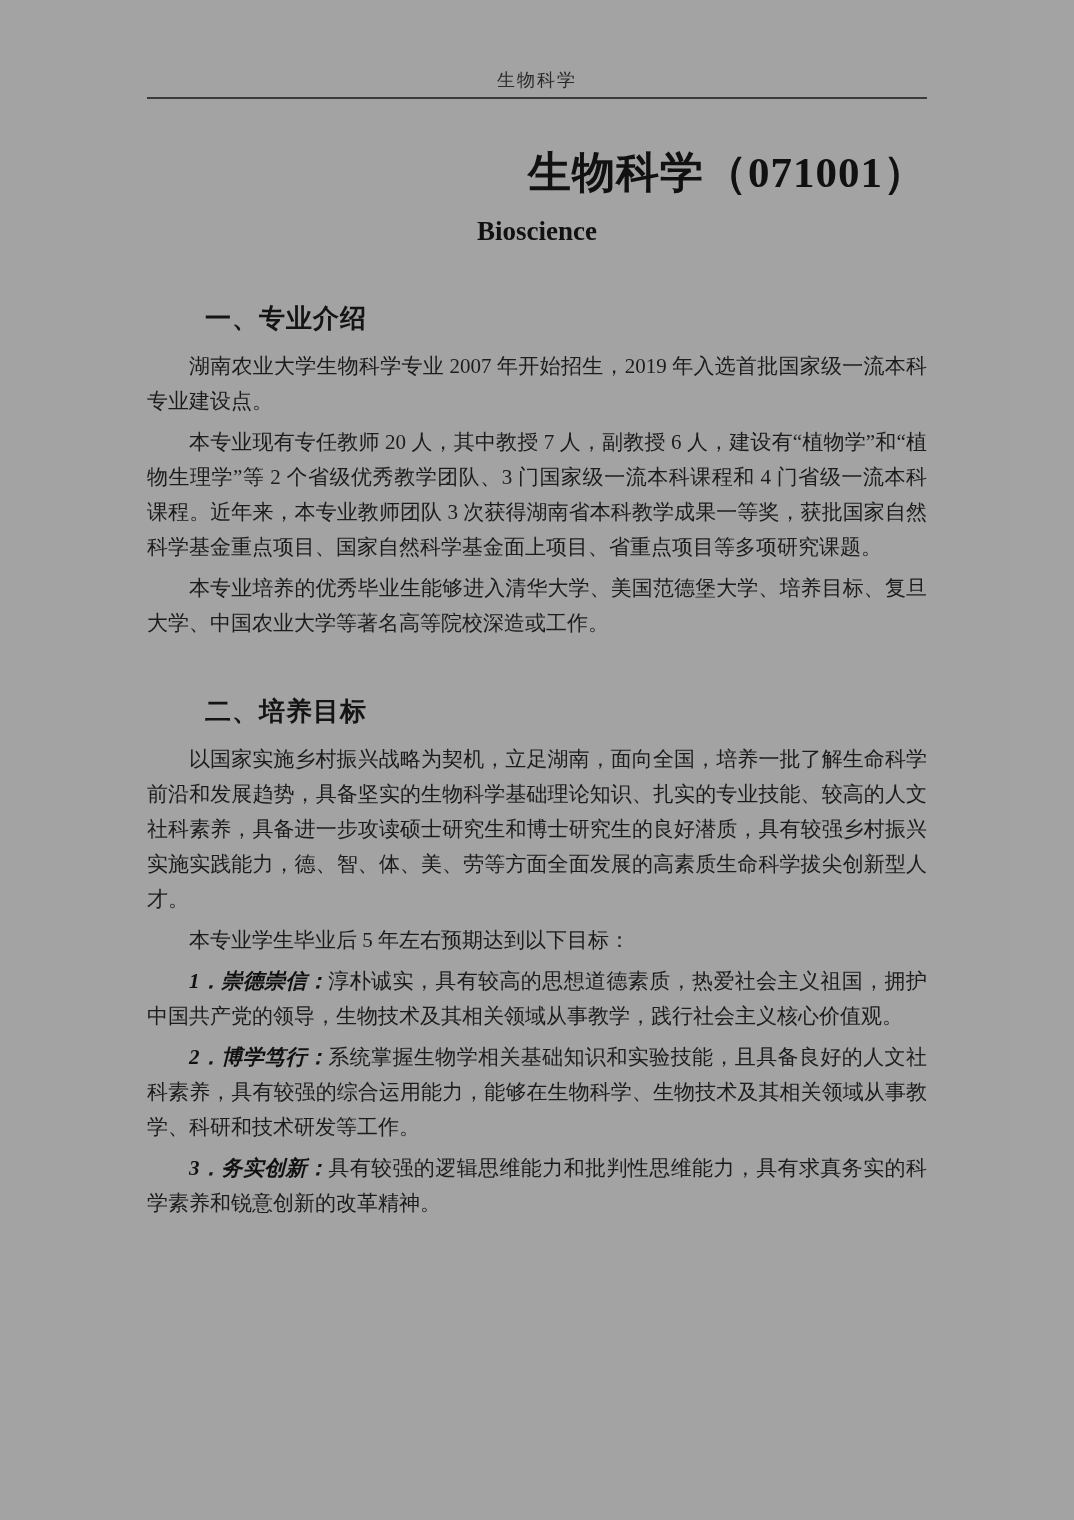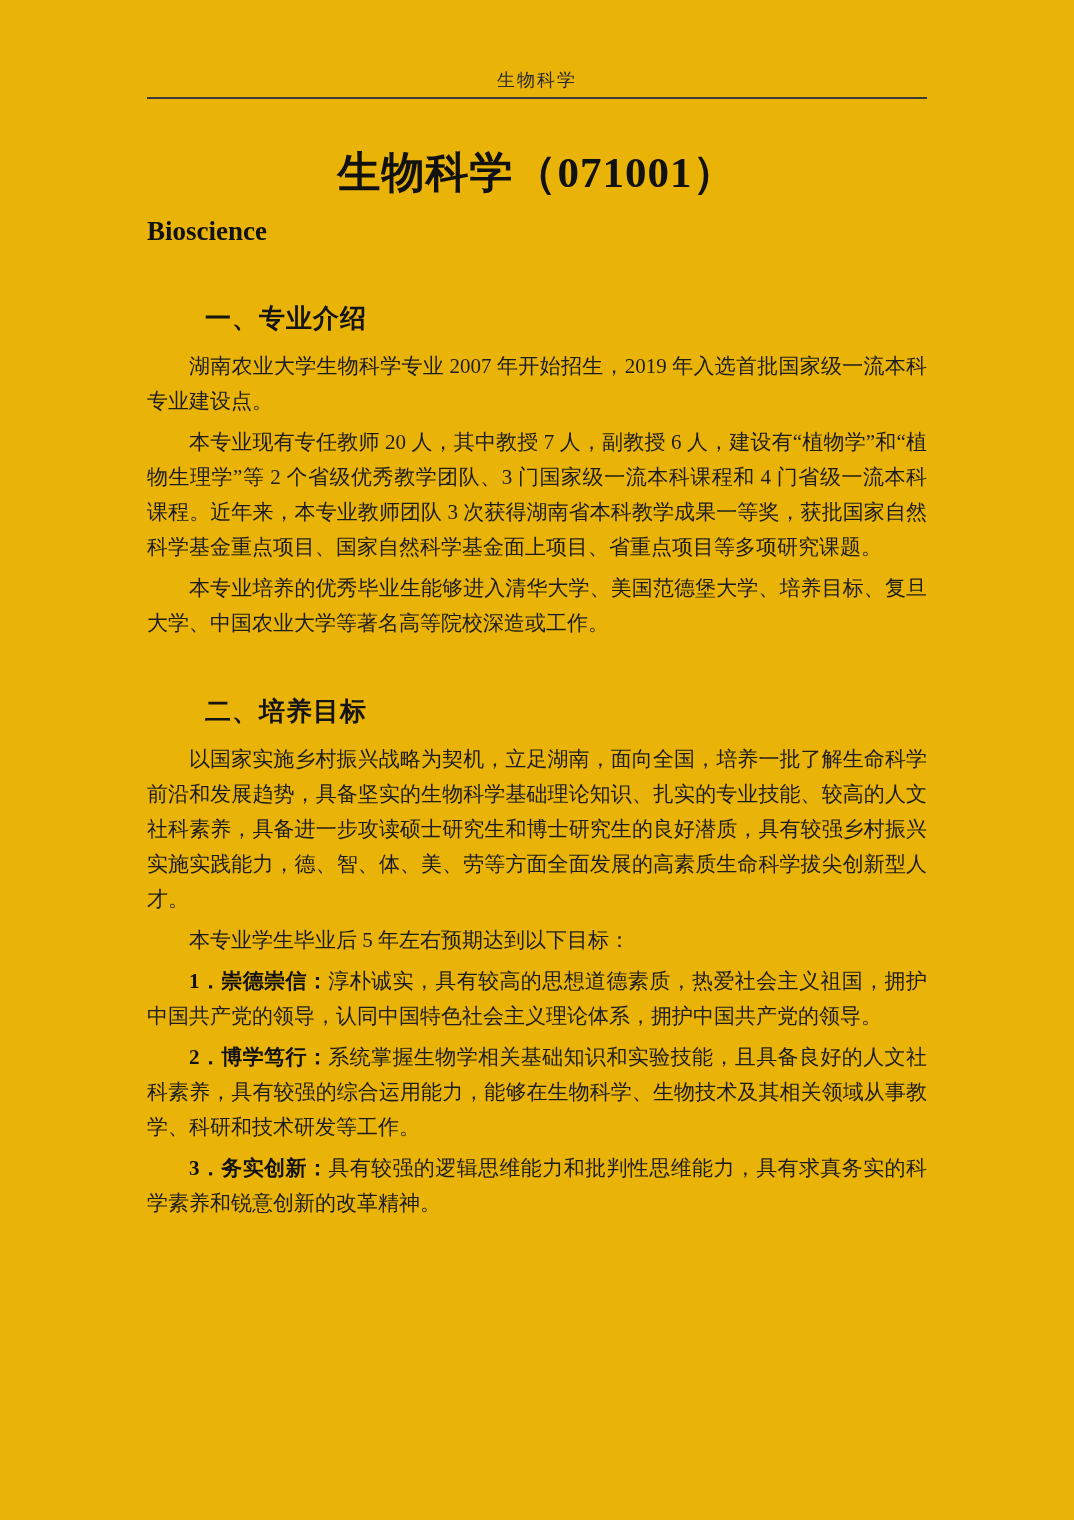--- a/index.html
+++ b/index.html
@@ -1,51 +1,52 @@
 <!DOCTYPE html>
 <html lang="zh"><head>
 <meta charset="utf-8">
 <style>
   html, body { margin: 0; padding: 0; background: #ffffff; }
   .page {
     position: relative;
     width: 1074px;
     height: 1520px;
     margin: 0 auto;
-    background: #eab308;
+    background: #a3a3a3;
     box-sizing: border-box;
     padding: 70px 147px 0 147px;
     color: #1c1c1c;
     font-family: "Liberation Serif", "DejaVu Serif", serif;
     overflow: hidden;
   }
   .running-header {
     text-align: center;
     font-size: 18px;
     line-height: 21px;
     color: #2a2a2a;
     letter-spacing: 2px;
   }
   .header-rule {
     margin-top: 6px;
     border-bottom: 2px solid #3a3a3a;
     height: 0;
   }
   h1.doc-title {
     margin: 48px 0 0 0;
-    text-align: center;
+    text-align: right;
     font-size: 43px;
     line-height: 52px;
     font-weight: bold;
     letter-spacing: 1px;
     color: #111;
     font-family: "Liberation Serif", "DejaVu Serif", serif;
   }
   h2.doc-subtitle {
     margin: 16px 0 0 0;
+    text-align: center;
     font-size: 27px;
     line-height: 33px;
     font-weight: bold;
     color: #111;
     font-family: "Liberation Serif", "DejaVu Serif", serif;
   }
   h3.sec {
     margin: 54px 0 14px 0;
     padding-left: 58px;
     font-size: 26px;
@@ -57,21 +58,21 @@
   }
   h3.sec.tight { }
   p.para {
     margin: 0 0 6px 0;
     font-size: 21px;
     line-height: 35px;
     text-align: justify;
     text-indent: 2em;
     color: #1c1c1c;
   }
-  p.para b { font-weight: bold; color: #111; }
+  p.para b { font-weight: bold; color: #111; font-style: italic; }
 </style>
 </head>
 <body>
 
 <div class="page">
 
   <header>
     <div class="running-header">生物科学</div>
     <div class="header-rule"></div>
   </header>
@@ -88,19 +89,19 @@
 
 
   <p class="para">本专业培养的优秀毕业生能够进入清华大学、美国范德堡大学、培养目标、复旦大学、中国农业大学等著名高等院校深造或工作。</p>
 
   <h3 class="sec tight">二、培养目标</h3>
 
   <p class="para">以国家实施乡村振兴战略为契机，立足湖南，面向全国，培养一批了解生命科学前沿和发展趋势，具备坚实的生物科学基础理论知识、扎实的专业技能、较高的人文社科素养，具备进一步攻读硕士研究生和博士研究生的良好潜质，具有较强乡村振兴实施实践能力，德、智、体、美、劳等方面全面发展的高素质生命科学拔尖创新型人才。</p>
 
   <p class="para">本专业学生毕业后 5 年左右预期达到以下目标：</p>
 
-  <p class="para"><b>1．崇德崇信：</b><span>淳朴诚实，具有较高的思想道德素质，热爱社会主义祖国，拥护中国共产党的领导，认同中国特色社会主义理论体系，拥护中国共产党的领导。</span></p>
+  <p class="para"><b>1．崇德崇信：</b><span>淳朴诚实，具有较高的思想道德素质，热爱社会主义祖国，拥护中国共产党的领导，生物技术及其相关领域从事教学，践行社会主义核心价值观。</span></p>
 
   <p class="para"><b>2．博学笃行：</b><span>系统掌握生物学相关基础知识和实验技能，且具备良好的人文社科素养，具有较强的综合运用能力，能够在生物科学、生物技术及其相关领域从事教学、科研和技术研发等工作。</span></p>
 
   <p class="para"><b>3．务实创新：</b><span>具有较强的逻辑思维能力和批判性思维能力，具有求真务实的科学素养和锐意创新的改革精神。</span></p>
 
 </div>
 
 </body></html>

